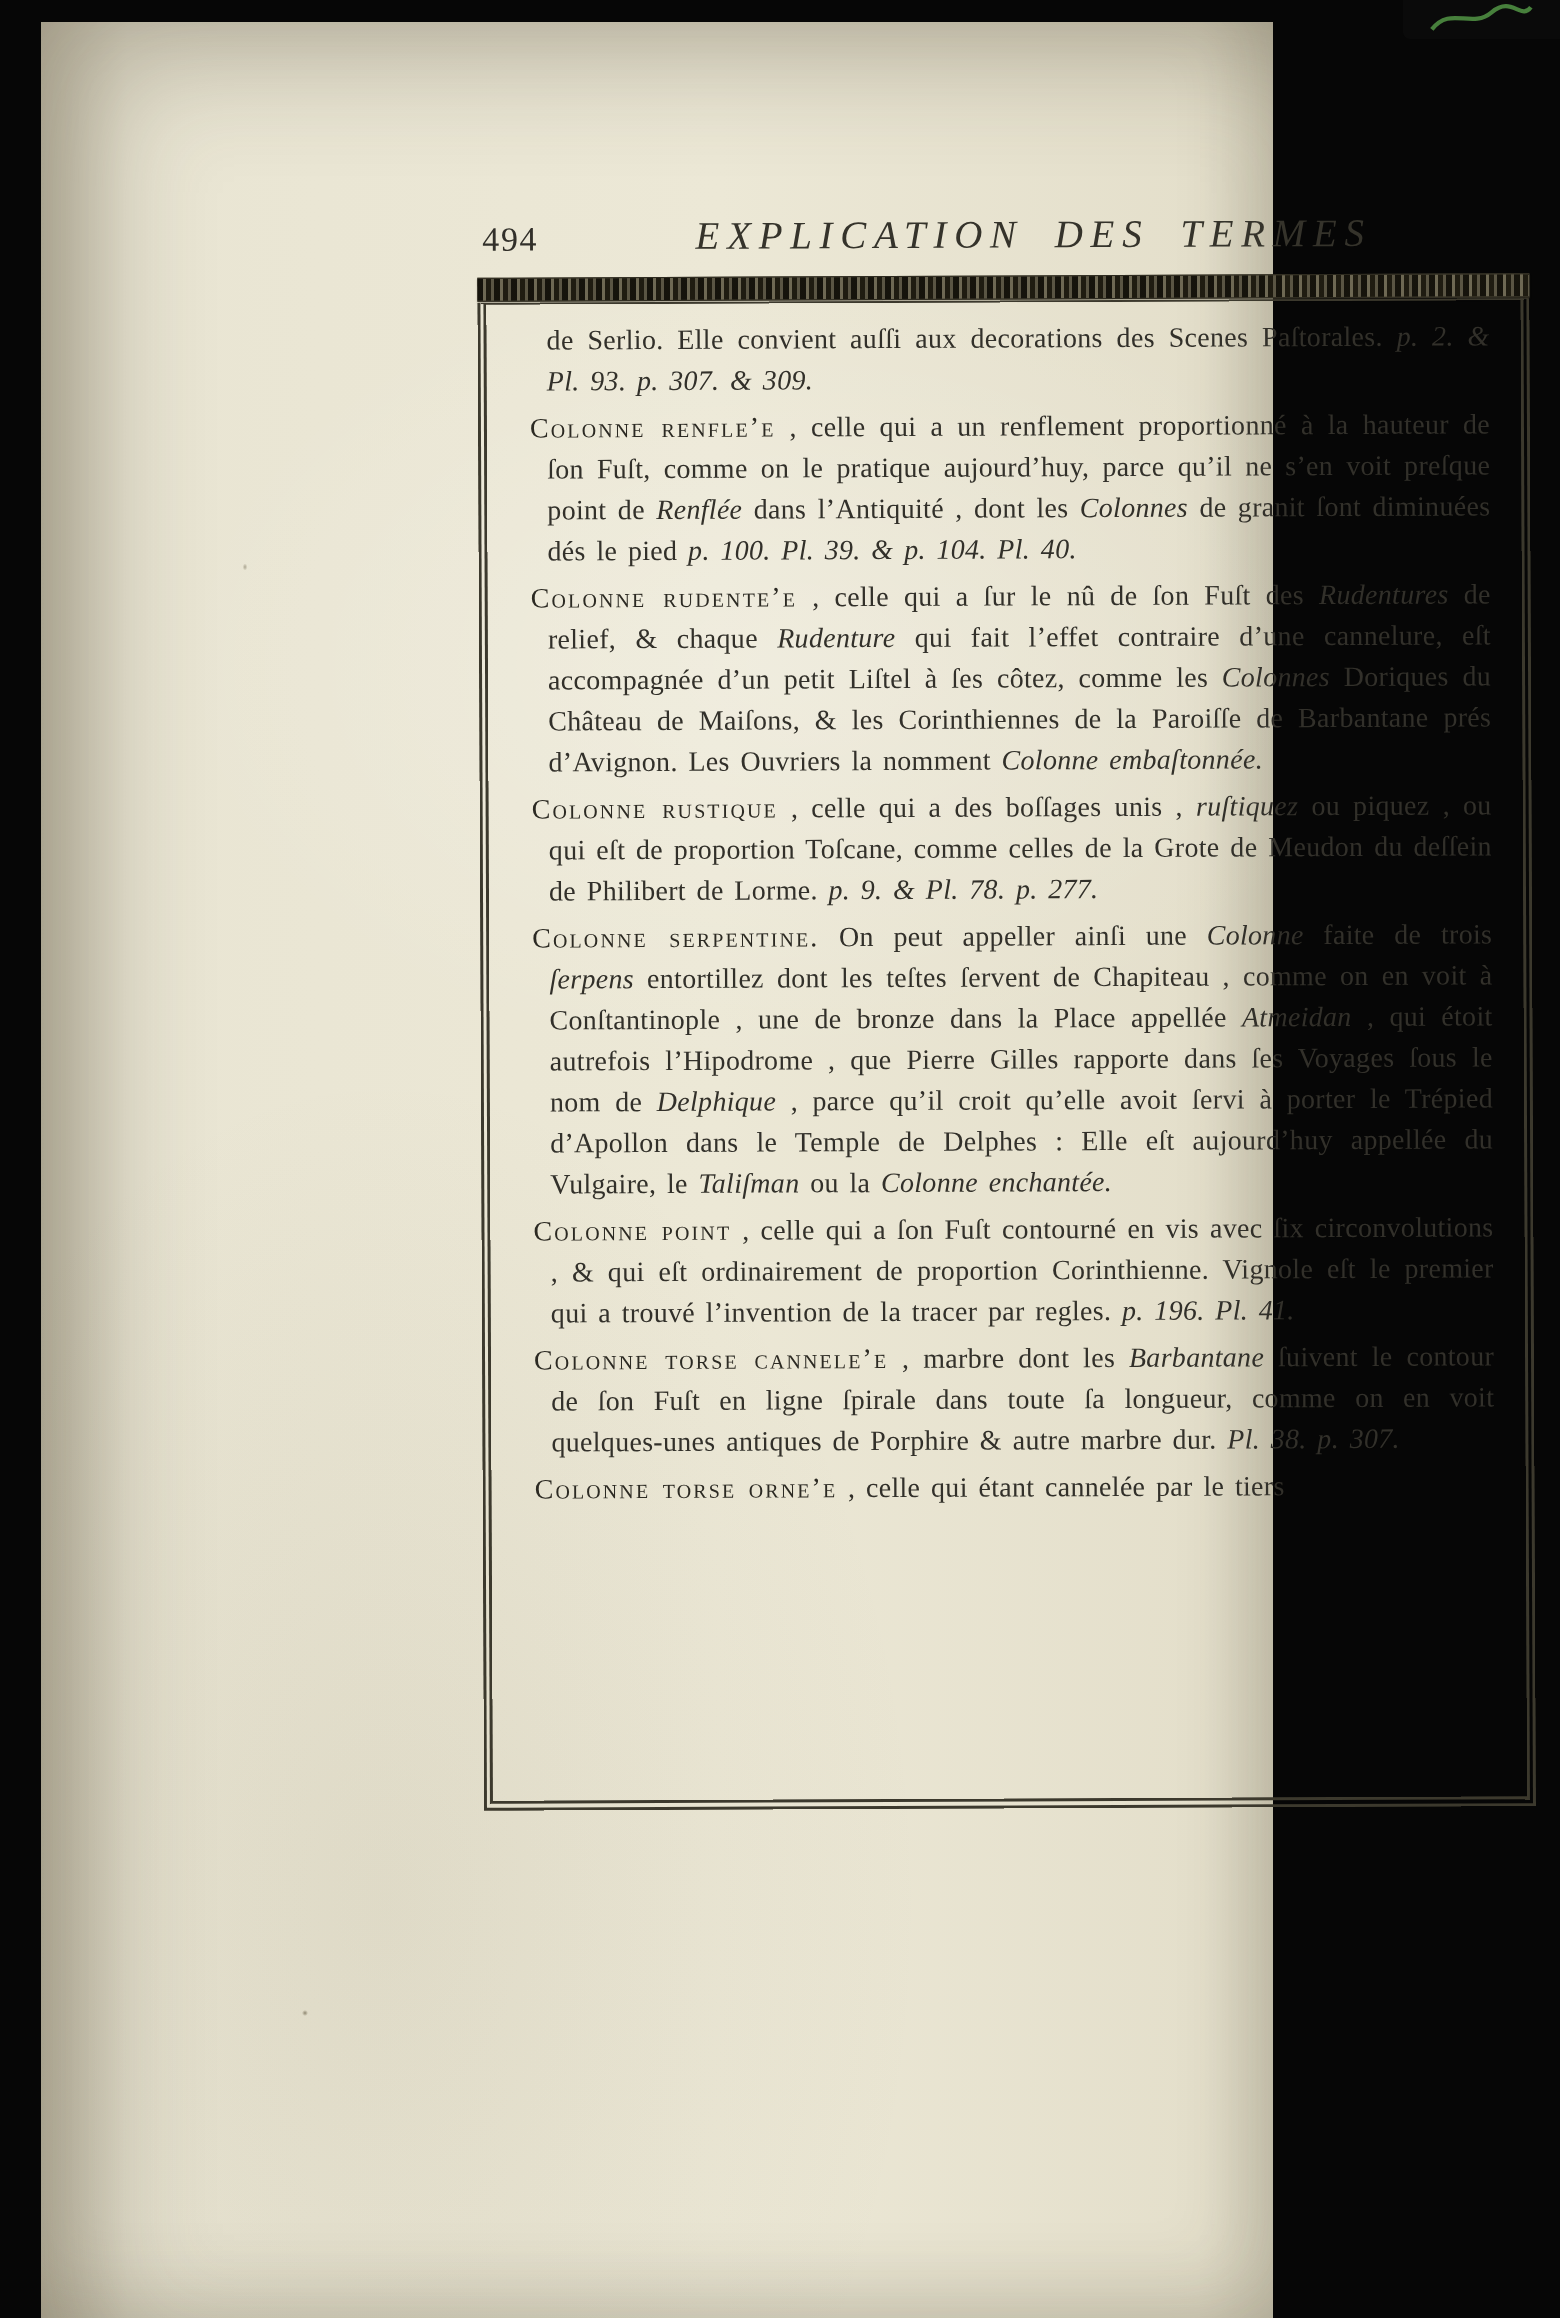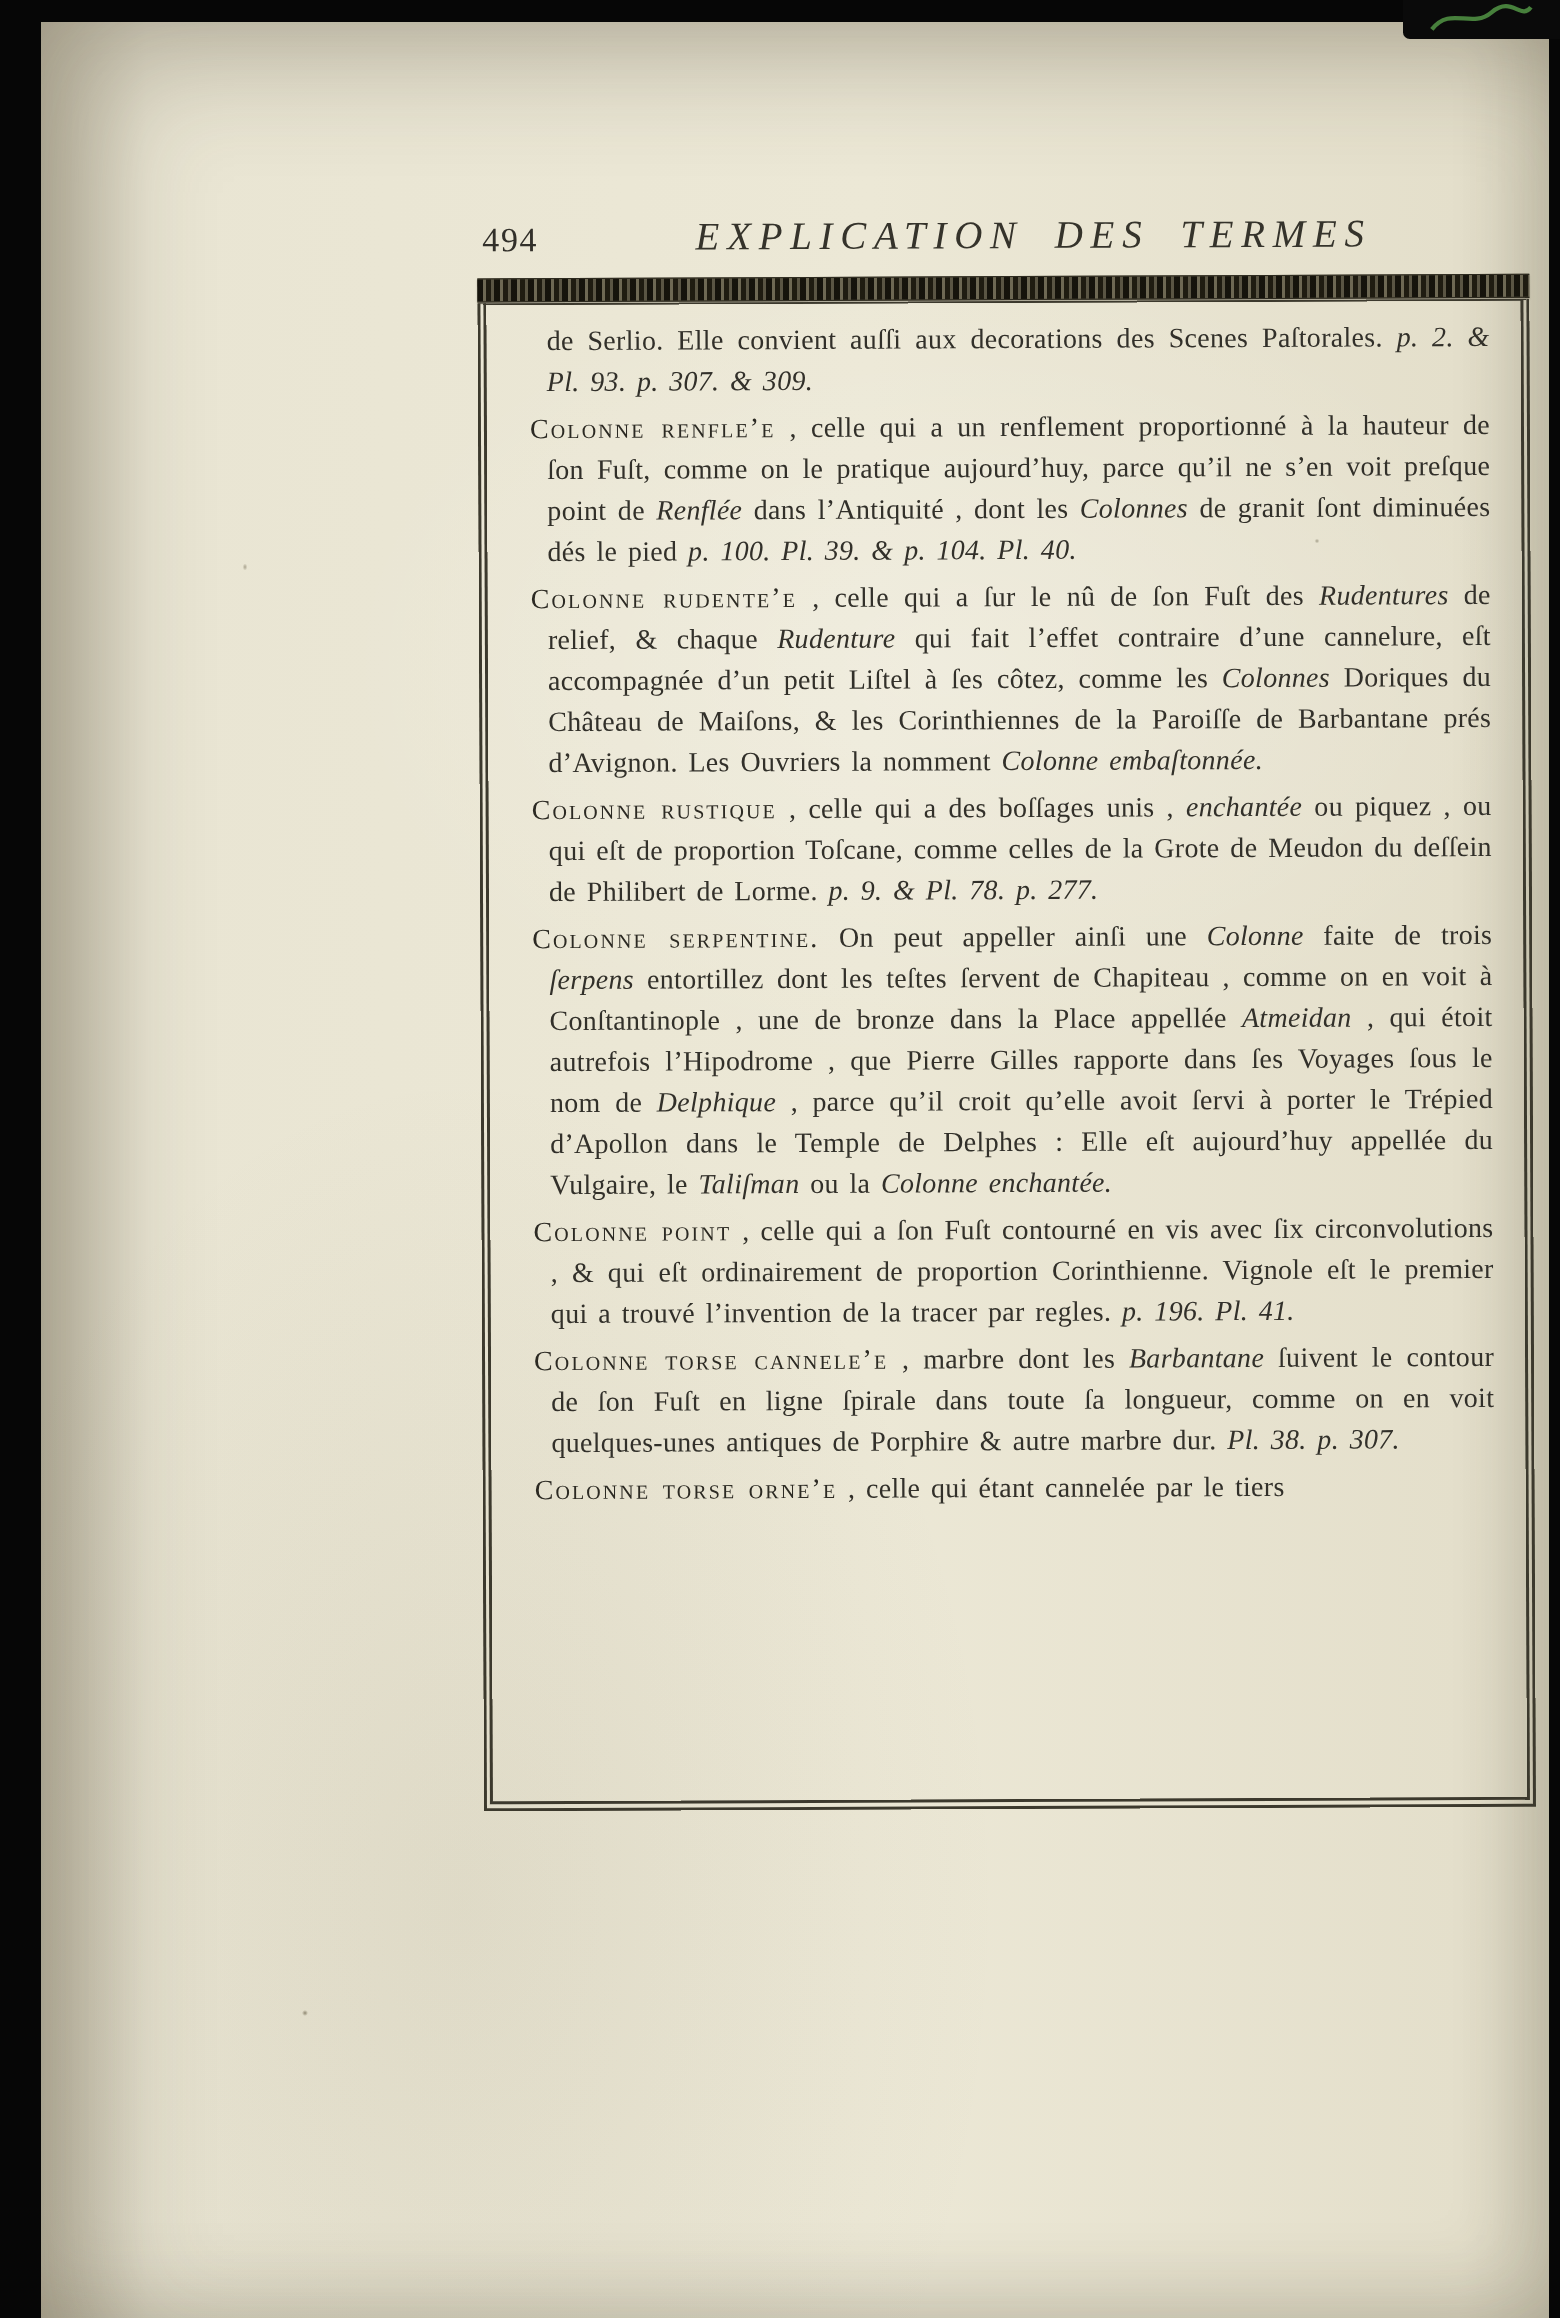--- a/index.html
+++ b/index.html
@@ -9,21 +9,21 @@
     --frame:#3c392d;
     --pen-mark:#4e8d41;
   }
   html,body{margin:0;padding:0;overflow:hidden;}
   body{
     width:1560px;height:2319px;position:relative;
     background:var(--background);
     font-family:"Liberation Serif","DejaVu Serif",serif;
   }
   .paper{
-    position:absolute;left:41px;top:22px;width:1508px;height:2297px;
+    position:absolute;left:41px;top:22px;width:1232px;height:2297px;
     background:
       radial-gradient(1021px 681px at 60% 28%, rgba(255,255,255,0.22), transparent 60%),
       radial-gradient(766px 1191px at 28% 82%, rgba(120,110,80,0.10), transparent 70%),
       radial-gradient(4.3px 4.3px at 264px 1991px, rgba(70,60,35,.55), transparent 70%),
       radial-gradient(3.4px 3.4px at 1276px 519px, rgba(70,60,35,.45), transparent 70%),
       radial-gradient(3.4px 5.1px at 204px 545px, rgba(70,60,35,.4), transparent 70%),
       linear-gradient(90deg,#d6d1bd,#e9e5d3 7%,#ece8d6 55%,#e4dfcb 94%,#d8d3bf);
     box-shadow:
       inset 60px 38px 111px rgba(70,60,40,.30),
       inset -24px -24px 77px rgba(70,60,40,.16);
@@ -85,21 +85,21 @@
       <span class="head-title">EXPLICATION DES TERMES</span>
     </div>
 
     <div class="ornament-band"></div>
 
     <div class="frame">
       <div id="entries">
           <p class="para cont"><span class="roman">de Serlio. Elle convient auſſi aux decorations des Scenes Paſtorales. </span><span class="italic">p. 2. &amp; Pl. 93. p. 307. &amp; 309.</span></p>
           <p class="para hang"><span class="smallcaps">Colonne renfle’e</span><span class="roman"> , celle qui a un renflement proportionné à la hauteur de ſon Fuſt, comme on le pratique aujourd’huy, parce qu’il ne s’en voit preſque point de </span><span class="italic">Renflée</span><span class="roman"> dans l’Antiquité , dont les </span><span class="italic">Colonnes</span><span class="roman"> de granit ſont diminuées dés le pied </span><span class="italic">p. 100. Pl. 39. &amp; p. 104. Pl. 40.</span></p>
           <p class="para hang"><span class="smallcaps">Colonne rudente’e</span><span class="roman"> , celle qui a ſur le nû de ſon Fuſt des </span><span class="italic">Rudentures</span><span class="roman"> de relief, &amp; chaque </span><span class="italic">Rudenture</span><span class="roman"> qui fait l’effet contraire d’une cannelure, eſt accompagnée d’un petit Liſtel à ſes côtez, comme les </span><span class="italic">Colonnes</span><span class="roman"> Doriques du Château de Maiſons, &amp; les Corinthiennes de la Paroiſſe de Barbantane prés d’Avignon. Les Ouvriers la nomment </span><span class="italic">Colonne embaſtonnée.</span></p>
-          <p class="para hang"><span class="smallcaps">Colonne rustique</span><span class="roman"> , celle qui a des boſſages unis , </span><span class="italic">enchantée</span><span class="roman"> ou piquez , ou qui eſt de proportion Toſcane, comme celles de la Grote de Meudon du deſſein de Philibert de Lorme. </span><span class="italic">p. 9. &amp; Pl. 78. p. 277.</span></p>
+          <p class="para hang"><span class="smallcaps">Colonne rustique</span><span class="roman"> , celle qui a des boſſages unis , </span><span class="italic">ruſtiquez</span><span class="roman"> ou piquez , ou qui eſt de proportion Toſcane, comme celles de la Grote de Meudon du deſſein de Philibert de Lorme. </span><span class="italic">p. 9. &amp; Pl. 78. p. 277.</span></p>
           <p class="para hang"><span class="smallcaps">Colonne serpentine.</span><span class="roman"> On peut appeller ainſi une </span><span class="italic">Colonne</span><span class="roman"> faite de trois </span><span class="italic">ſerpens</span><span class="roman"> entortillez dont les teſtes ſervent de Chapiteau , comme on en voit à Conſtantinople , une de bronze dans la Place appellée </span><span class="italic">Atmeidan</span><span class="roman"> , qui étoit autrefois l’Hipodrome , que Pierre Gilles rapporte dans ſes Voyages ſous le nom de </span><span class="italic">Delphique</span><span class="roman"> , parce qu’il croit qu’elle avoit ſervi à porter le Trépied d’Apollon dans le Temple de Delphes : Elle eſt aujourd’huy appellée du Vulgaire, le </span><span class="italic">Taliſman</span><span class="roman"> ou la </span><span class="italic">Colonne enchantée.</span></p>
           <p class="para hang"><span class="smallcaps">Colonne point</span><span class="roman"> , celle qui a ſon Fuſt contourné en vis avec ſix circonvolutions , &amp; qui eſt ordinairement de proportion Corinthienne. Vignole eſt le premier qui a trouvé l’invention de la tracer par regles. </span><span class="italic">p. 196. Pl. 41.</span></p>
           <p class="para hang"><span class="smallcaps">Colonne torse cannele’e</span><span class="roman"> , marbre dont les </span><span class="italic">Barbantane</span><span class="roman"> ſuivent le contour de ſon Fuſt en ligne ſpirale dans toute ſa longueur, comme on en voit quelques-unes antiques de Porphire &amp; autre marbre dur. </span><span class="italic">Pl. 38. p. 307.</span></p>
           <p class="para hang"><span class="smallcaps">Colonne torse orne’e</span><span class="roman"> ,  celle qui étant cannelée par le tiers</span></p>
         </div>
     </div>
 
   </div>
 </div>
 

